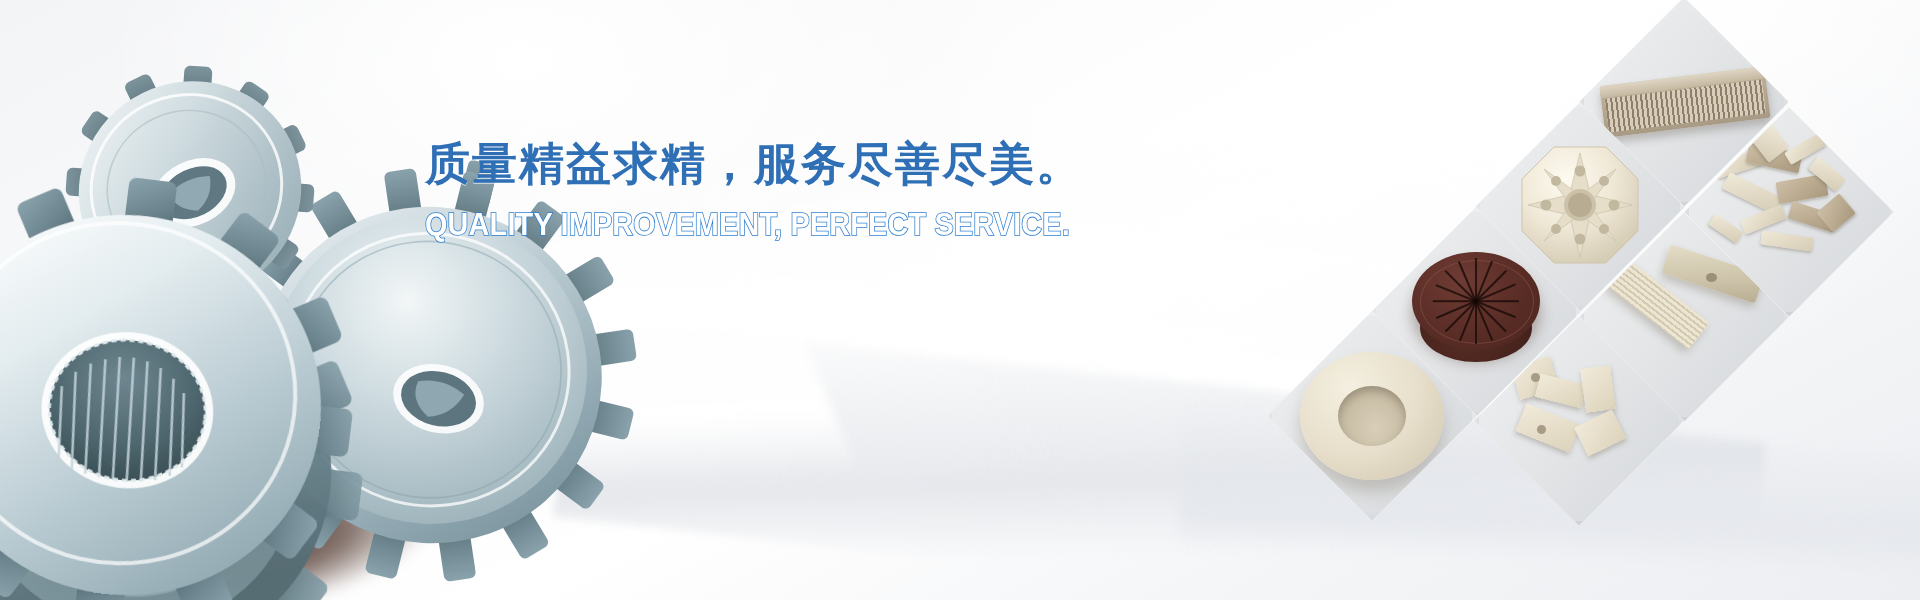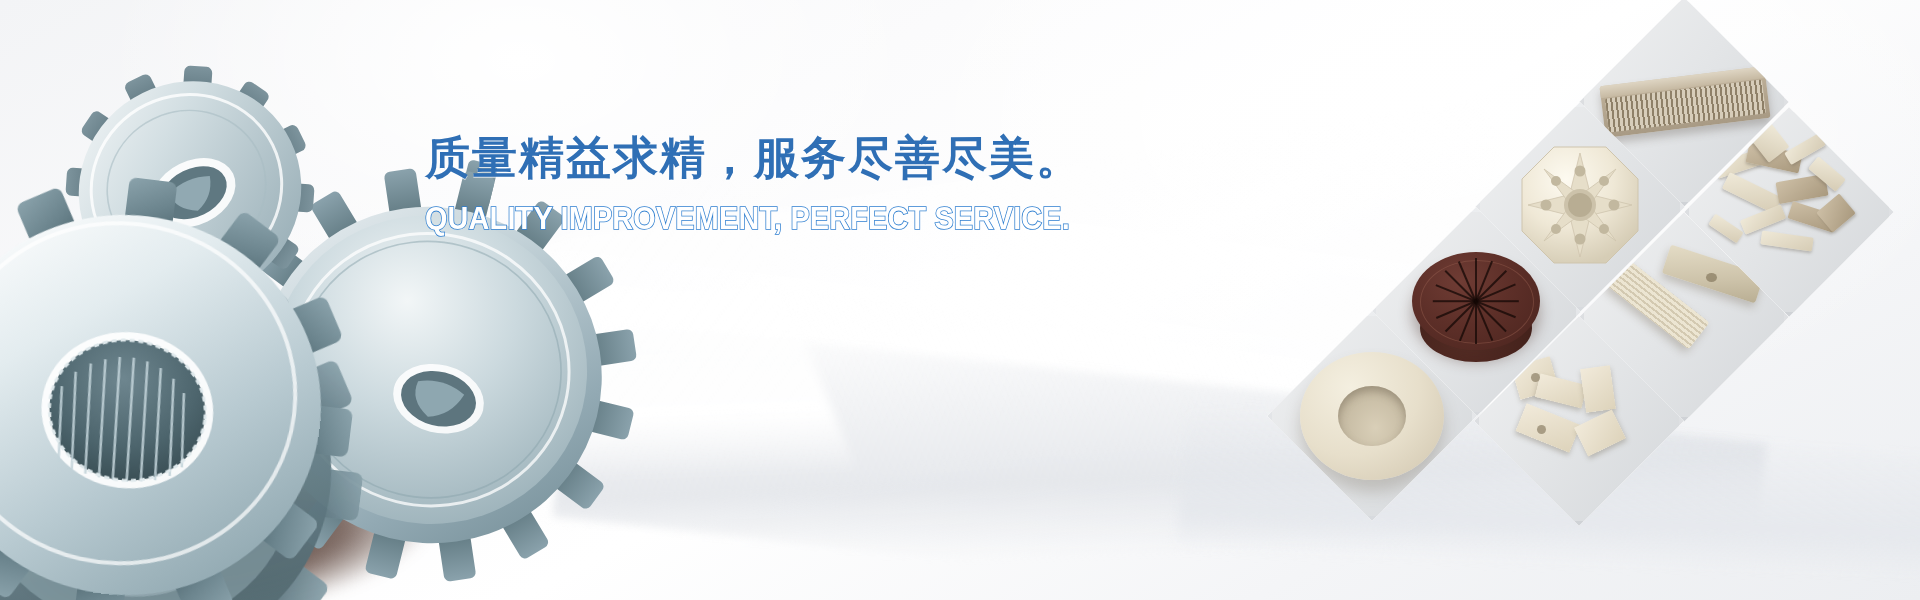--- a/index.html
+++ b/index.html
@@ -37,21 +37,21 @@
   #gears{position:absolute;left:-70px;top:40px;width:640px;height:560px;}
   .gear-shadow{
     position:absolute;left:60px;top:395px;width:500px;height:205px;
     background:radial-gradient(ellipse 280px 95px at 46% 52%,rgba(62,38,30,.92) 0%,rgba(82,56,46,.72) 45%,rgba(120,100,92,0) 78%);
     transform:rotate(-9deg);filter:blur(7px);
   }
   .gear{position:absolute;}
   .gear svg{display:block;overflow:visible;}
 
   
-  #copy{position:absolute;left:425px;top:130px;width:640px;}
+  #copy{position:absolute;left:425px;top:136px;width:640px;}
   #headline{
     font-size:45px;font-weight:700;letter-spacing:2px;color:#2f6fb5;
     line-height:1.25;white-space:nowrap;
     text-shadow:0 1px 0 rgba(255,255,255,.7);
   }
   #subhead{
     margin-top:16px;font-size:31px;font-weight:700;letter-spacing:.2px;
     white-space:nowrap;line-height:1.1;
     color:#ffffff;
     -webkit-text-stroke:1.6px #2f7fd0;

